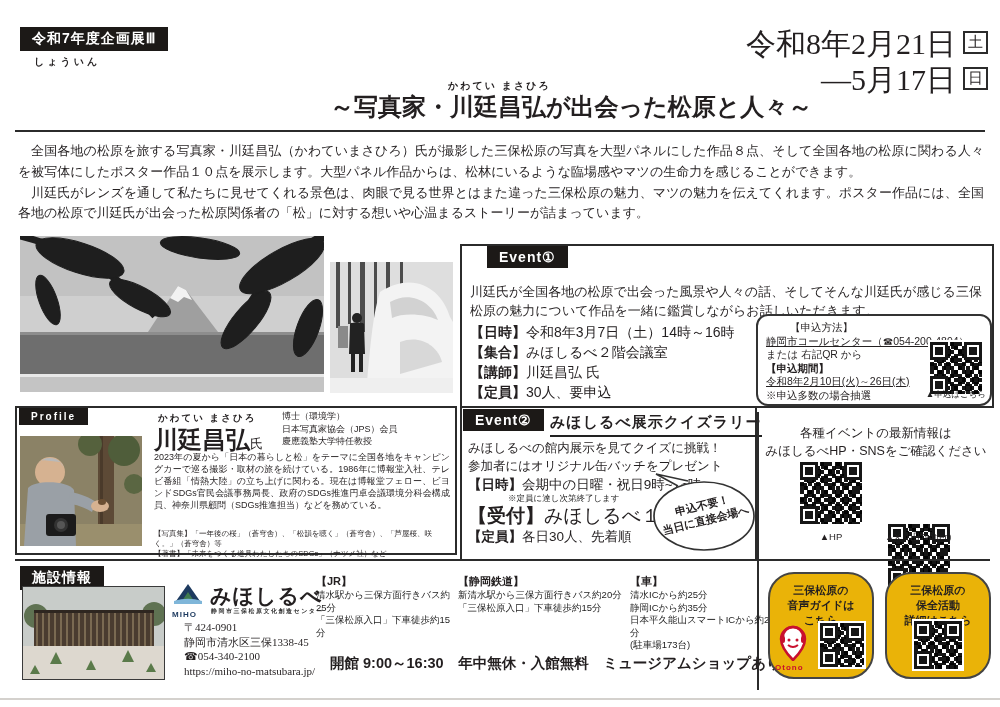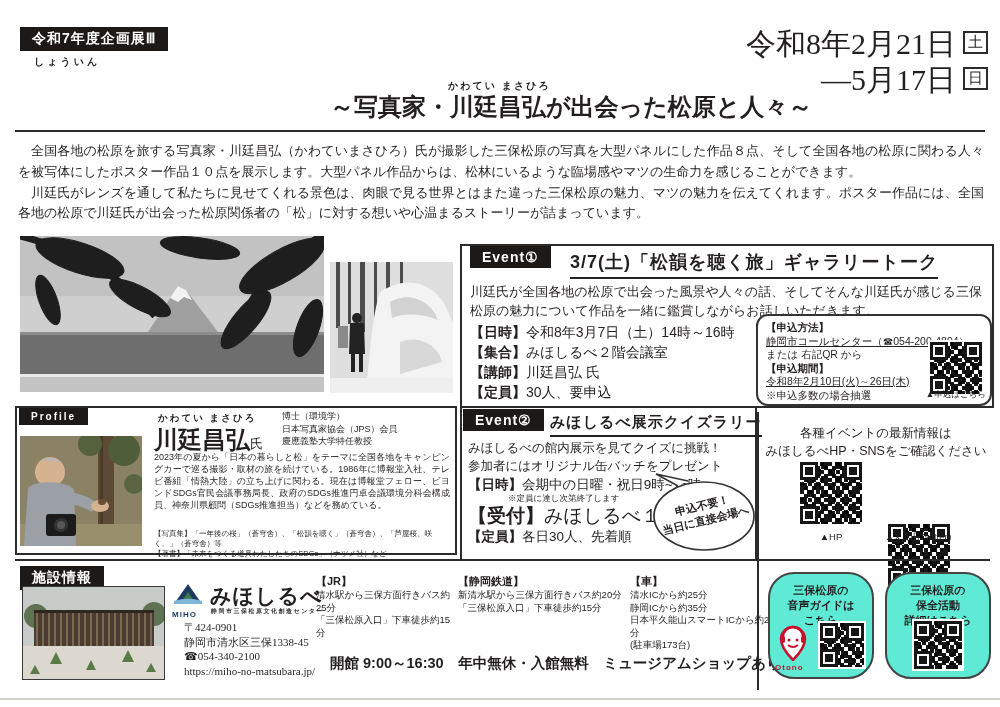--- a/index.html
+++ b/index.html
@@ -22,21 +22,21 @@
   .applybox{border:2px solid #333;border-radius:12px;background:#fff;font-size:10.5px;line-height:13.5px;}
   .applybox .u{text-decoration:underline;}
   .qr{position:relative;background:
       repeating-conic-gradient(#161616 0% 25%, #ffffff 0% 50%),
       repeating-conic-gradient(#161616 0% 25%, #ffffff 0% 50%);
       background-size:8px 8px,14px 14px;background-blend-mode:multiply;outline:2px solid #fff;}
   .qr i{position:absolute;width:12px;height:12px;border:3px solid #161616;background:#fff;}
   .qr i::after{content:"";position:absolute;inset:2px;background:#161616;}
   .qr .tl{left:0;top:0;}.qr .tr{right:0;top:0;}.qr .bl{left:0;bottom:0;}
   .smallnote{font-size:8.5px;color:#222;}
-  .roundguide{border:2.5px solid #444;border-radius:26px;background:#5eead4;text-align:center;}
+  .roundguide{border:2.5px solid #444;border-radius:26px;background:#eab308;text-align:center;}
   .roundguide .gt{font-size:11px;line-height:15px;padding-top:9px;font-weight:bold;}
   .center{text-align:center;}
   .accesslabel{font-size:11px;font-weight:bold;}
   .accessline{font-size:9.5px;line-height:12.5px;color:#1d1d1d;}
 </style>
 </head>
 <body>
 
 <div class="page">
 
@@ -105,33 +105,32 @@
         <circle cx="27" cy="56" r="5"></circle>
         <path d="M20,62 C20,60 34,60 34,62 L35,92 L19,92 Z"></path>
         <rect x="21" y="92" width="4" height="18"></rect>
           <rect x="29" y="92" width="4" height="18"></rect>
       </g>
       <rect x="8" y="64" width="10" height="22" fill="#8a8a8a"></rect>
     </svg>
   </div>
 
   <div class="abs evbox" style="left:460px;top:244px;width:530px;height:160px;"></div>
-  <div class="abs badge" style="left:470px;top:246px;font-size:14px;">Event①</div>
-  <div class="abs evtitle" style="left:570px;top:250px;font-size:18px;">3/7(土)「松韻を聴く旅」ギャラリートーク</div>
+  <div class="abs badge" style="left:487px;top:246px;font-size:14px;">Event①</div>
   <div class="abs" style="left:470px;top:283px;width:514px;font-size:13px;line-height:1.45;">川廷氏が全国各地の松原で出会った風景や人々の話、そしてそんな川廷氏が感じる三保松原の魅力について作品を一緒に鑑賞しながらお話しいただきます。</div>
   <div class="abs" style="left:470px;top:322px;">
     <div class="dl-line"><b>【日時】</b><span>令和8年3月7日（土）14時～16時</span></div>
     <div class="dl-line"><b>【集合】</b><span>みほしるべ２階会議室</span></div>
     <div class="dl-line"><b>【講師】</b><span>川廷昌弘 氏</span></div>
     <div class="dl-line"><b>【定員】</b><span>30人、要申込</span></div>
   </div>
 
   <div class="abs applybox" style="left:756px;top:314px;width:232px;height:88px;">
     <div style="position:absolute;left:8px;top:5px;width:216px;">
-      <div style="font-weight:bold;">【申込方法】</div>
+      <div style="font-weight:normal;margin-left:24px;">【申込方法】</div>
       <div class="u">静岡市コールセンター（☎054-200-4894）</div>
       <div style="width:150px;">または 右記QR から</div>
       <div style="font-weight:bold;width:150px;">【申込期間】</div>
       <div class="u" style="width:160px;">令和8年2月10日(火)～26日(木)</div>
       <div style="width:150px;">※申込多数の場合抽選</div>
     </div>
     <div class="qr" style="position:absolute;right:8px;top:26px;width:52px;height:52px;">
         <i class="tl"></i>
         <i class="tr"></i>
         <i class="bl"></i>

